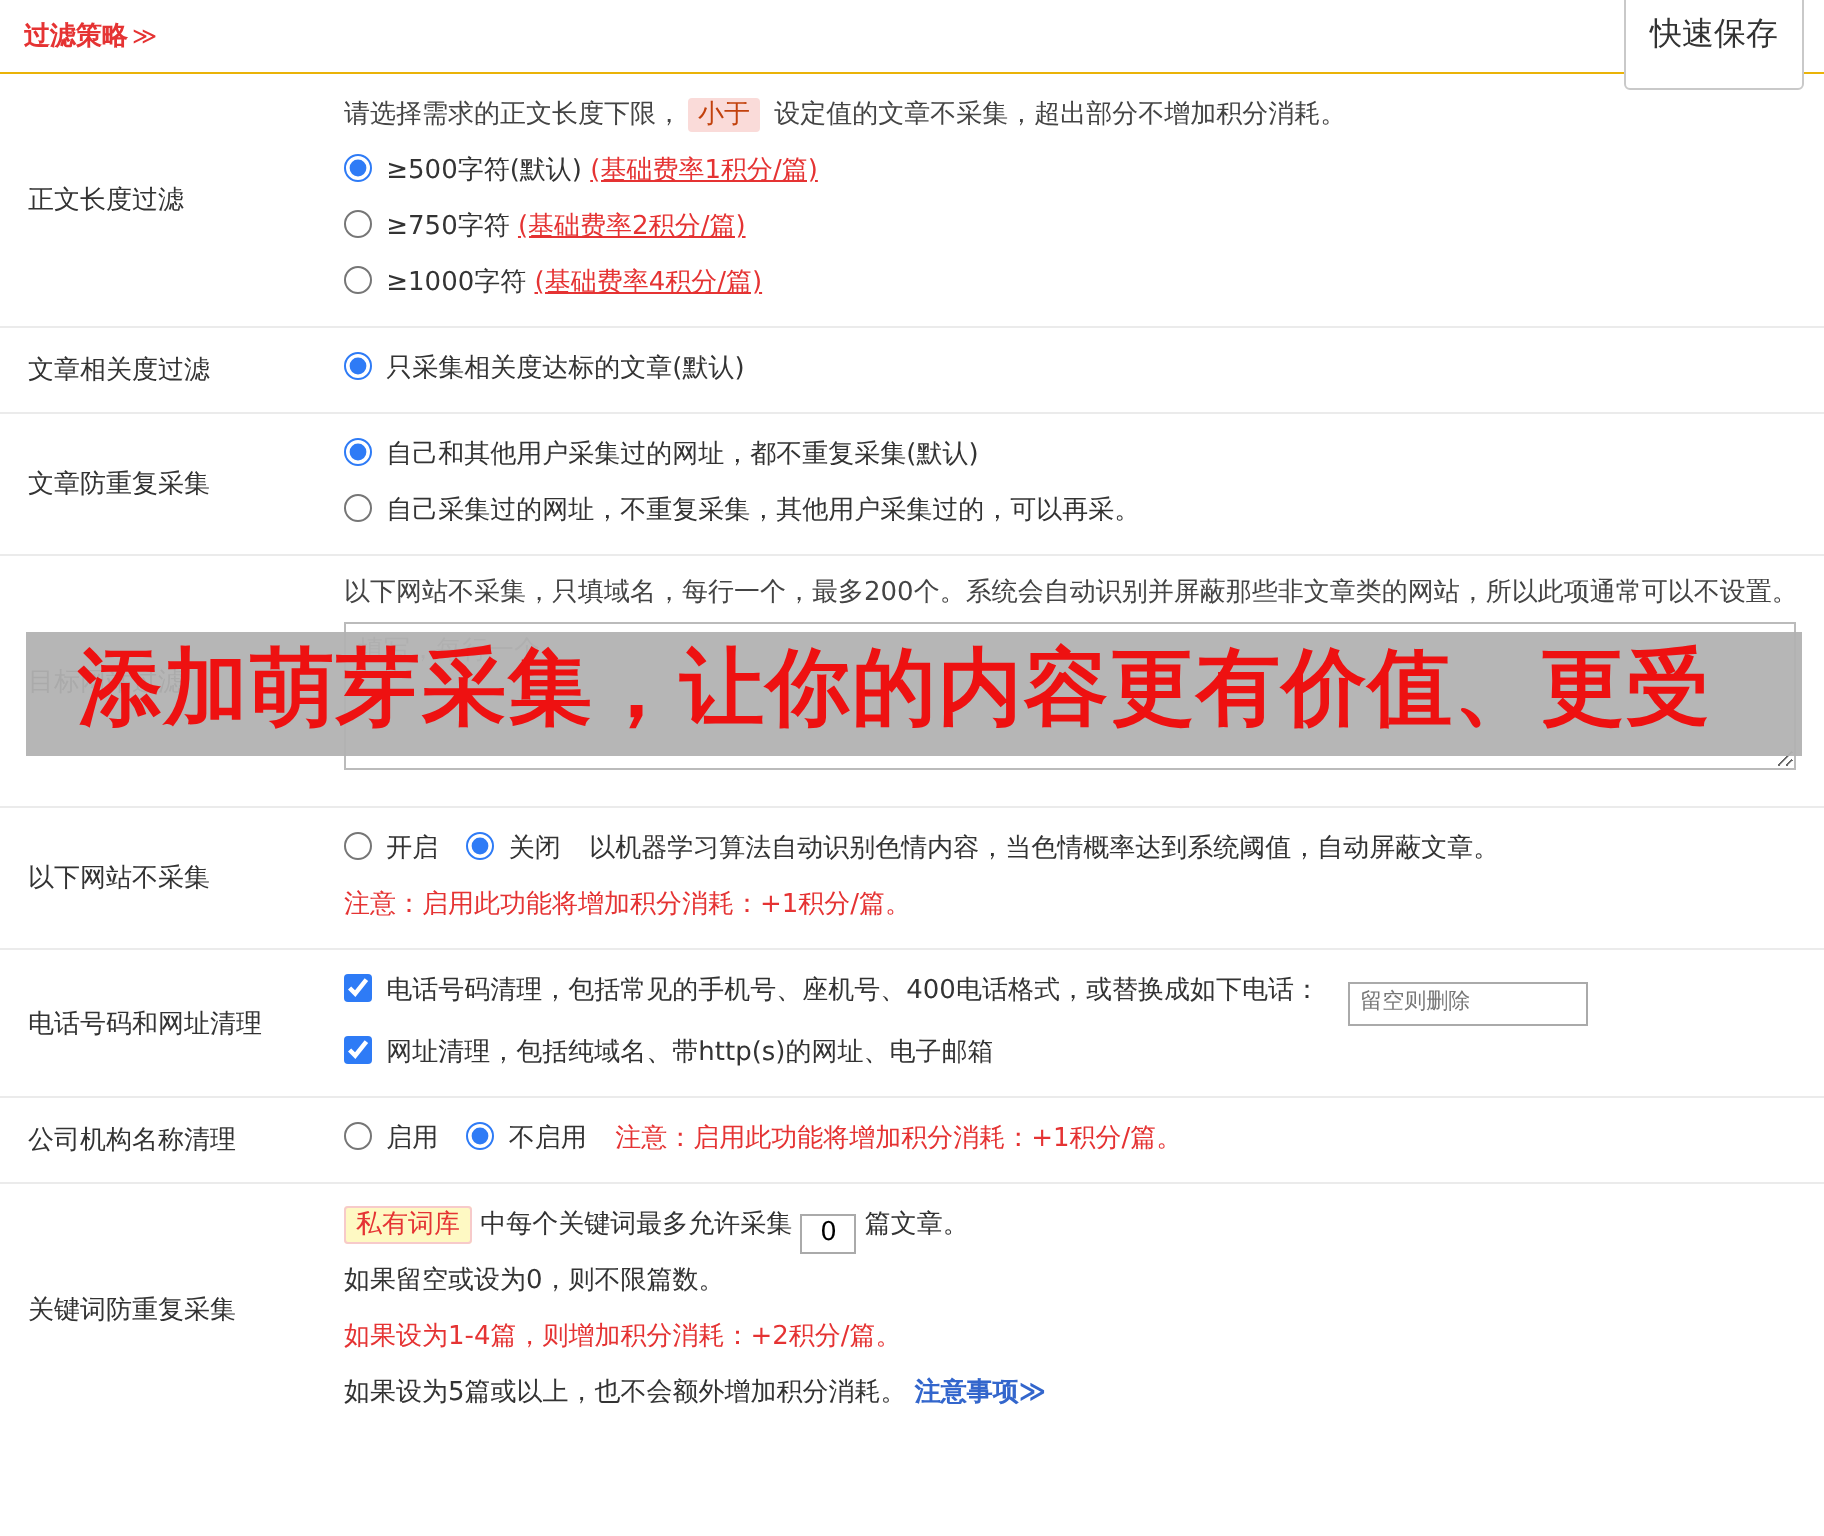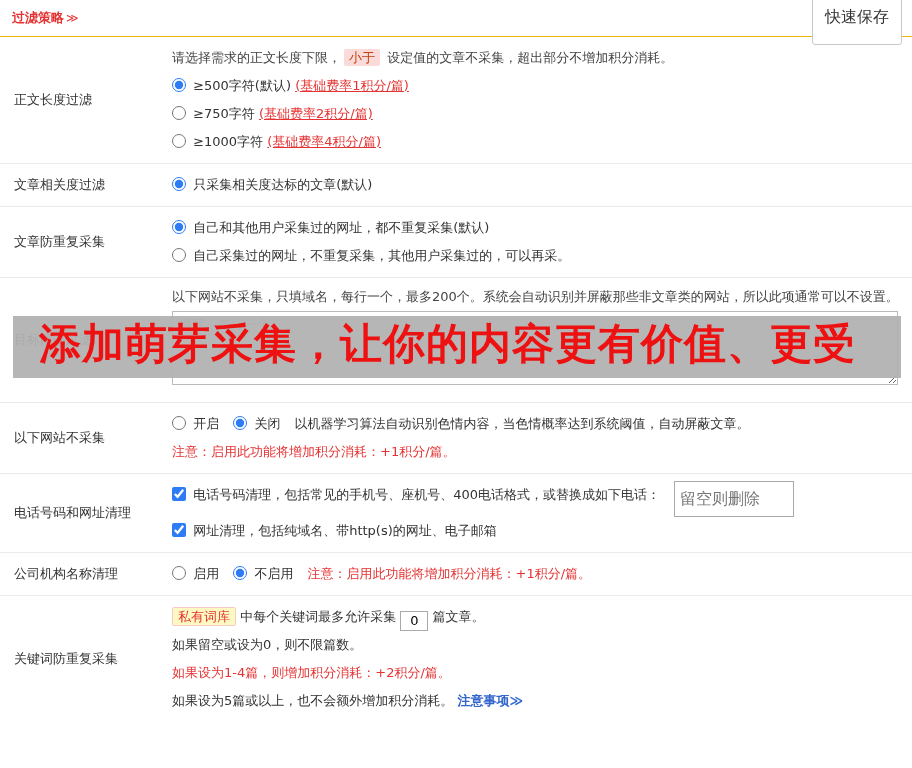--- a/index.html
+++ b/index.html
@@ -103,25 +103,25 @@
     font-family: inherit;
     font-size: 13px;
     padding: 4px 6px;
     color: #333;
     resize: both;
   }
   textarea.sites-box::placeholder { color: #8a8a8a; }
 
   input.phone-input {
     width: 120px;
-    height: 36px;
+    height: 22px;
     border: 1px solid #aaa;
     padding: 0 5px;
-    font-size: 16px;
-    font-family: Liberation Serif, serif;
+    font-size: 11px;
+    font-family: Liberation Mono, monospace;
     vertical-align: -5px;
   }
   input.phone-input::placeholder { color: #777; }
   input.count-input {
     width: 28px;
     height: 20px;
     border: 1px solid #aaa;
     text-align: center;
     font-size: 13px;
     font-family: inherit;

